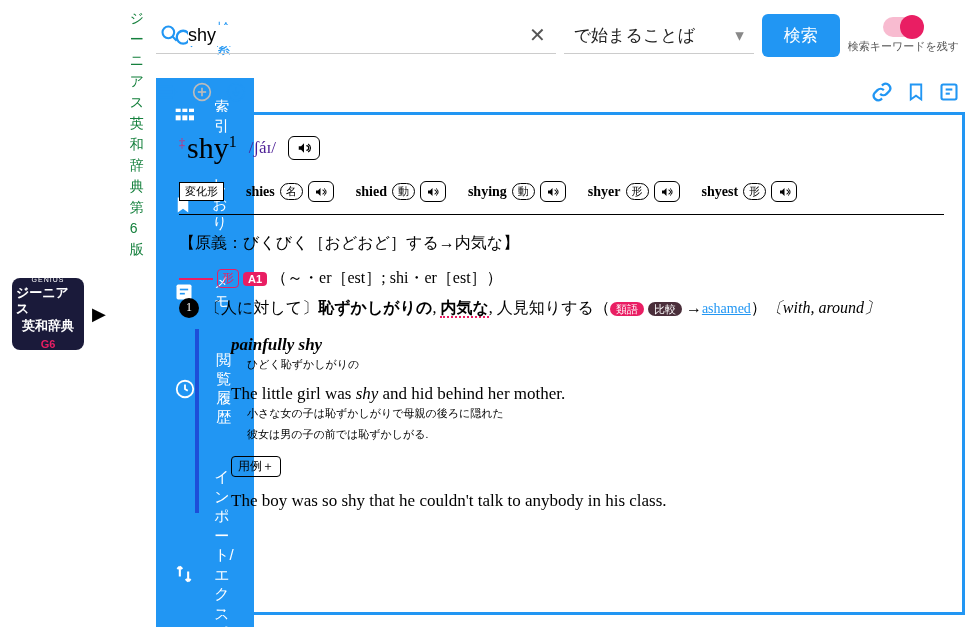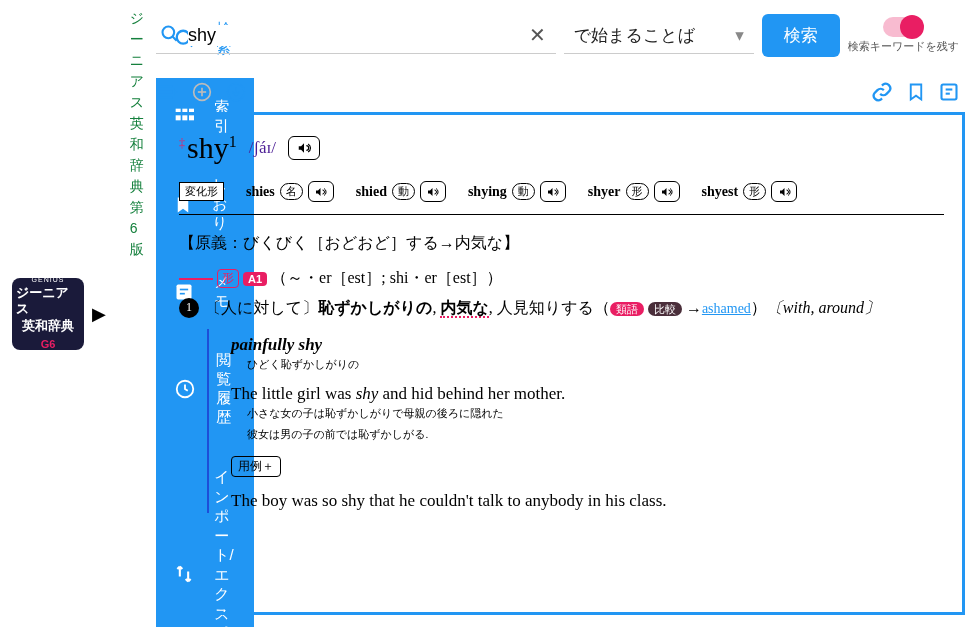--- a/index.html
+++ b/index.html
@@ -51,21 +51,21 @@
 .pink-pos { border: 1px solid #e91e63; color: #e91e63; border-radius: 4px; padding: 0 4px; font-size: 12px; }
 .pink-level { background: #e91e63; color: #fff; border-radius: 4px; padding: 1px 5px; font-size: 11px; font-weight: bold; }
 .sense { display: flex; gap: 6px; font-size: 16px; padding-bottom: 8px; font-family: "Hiragino Mincho ProN", serif; line-height: 1.6; }
 .sense-num { display: inline-flex; width: 20px; height: 20px; background: #000; color: #fff; border-radius: 50%; align-items: center; justify-content: center; font-size: 12px; flex-shrink: 0; margin-top: 3px; }
 .sense-bold { font-weight: bold; }
 .dotted { border-bottom: 2px dotted #e91e63; }
 .chip { border-radius: 10px; padding: 1px 6px; font-size: 11px; color: #fff; font-family: "Hiragino Sans", sans-serif; }
 .chip.red { background: #e91e63; text-align: right; }
 .chip.dark { background: #4a2e3a; }
 .link { color: #2196f3; text-decoration: underline; font-size: 14px; }
-.ex-block { border-left: 2px solid #1d4ed8; margin-left: 28px; padding-left: 22px; }
+.ex-block { border-left: 4px solid #1d4ed8; margin-left: 16px; padding-left: 32px; }
 .ex-en { font-style: italic; font-weight: bold; font-size: 17px; font-family: "Times New Roman", serif; padding: 6px 0 2px; }
 .ex-jp { font-size: 11px; font-family: "Hiragino Mincho ProN", serif; padding-left: 16px; padding-bottom: 6px; }
 .ex-sentence { font-size: 17px; font-family: "Times New Roman", serif; padding: 6px 0 2px; }
 .ex-sentence i { font-style: italic; }
 .more-ex { border: 1px solid #000; border-radius: 4px; padding: 1px 6px; font-size: 12px; font-family: "Hiragino Sans", sans-serif; display: inline-block; margin: 8px 0; cursor: pointer; }
 .collocation-it { font-style: italic; font-family: "Times New Roman", serif; }
 </style>
 </head>
 <body>
 

